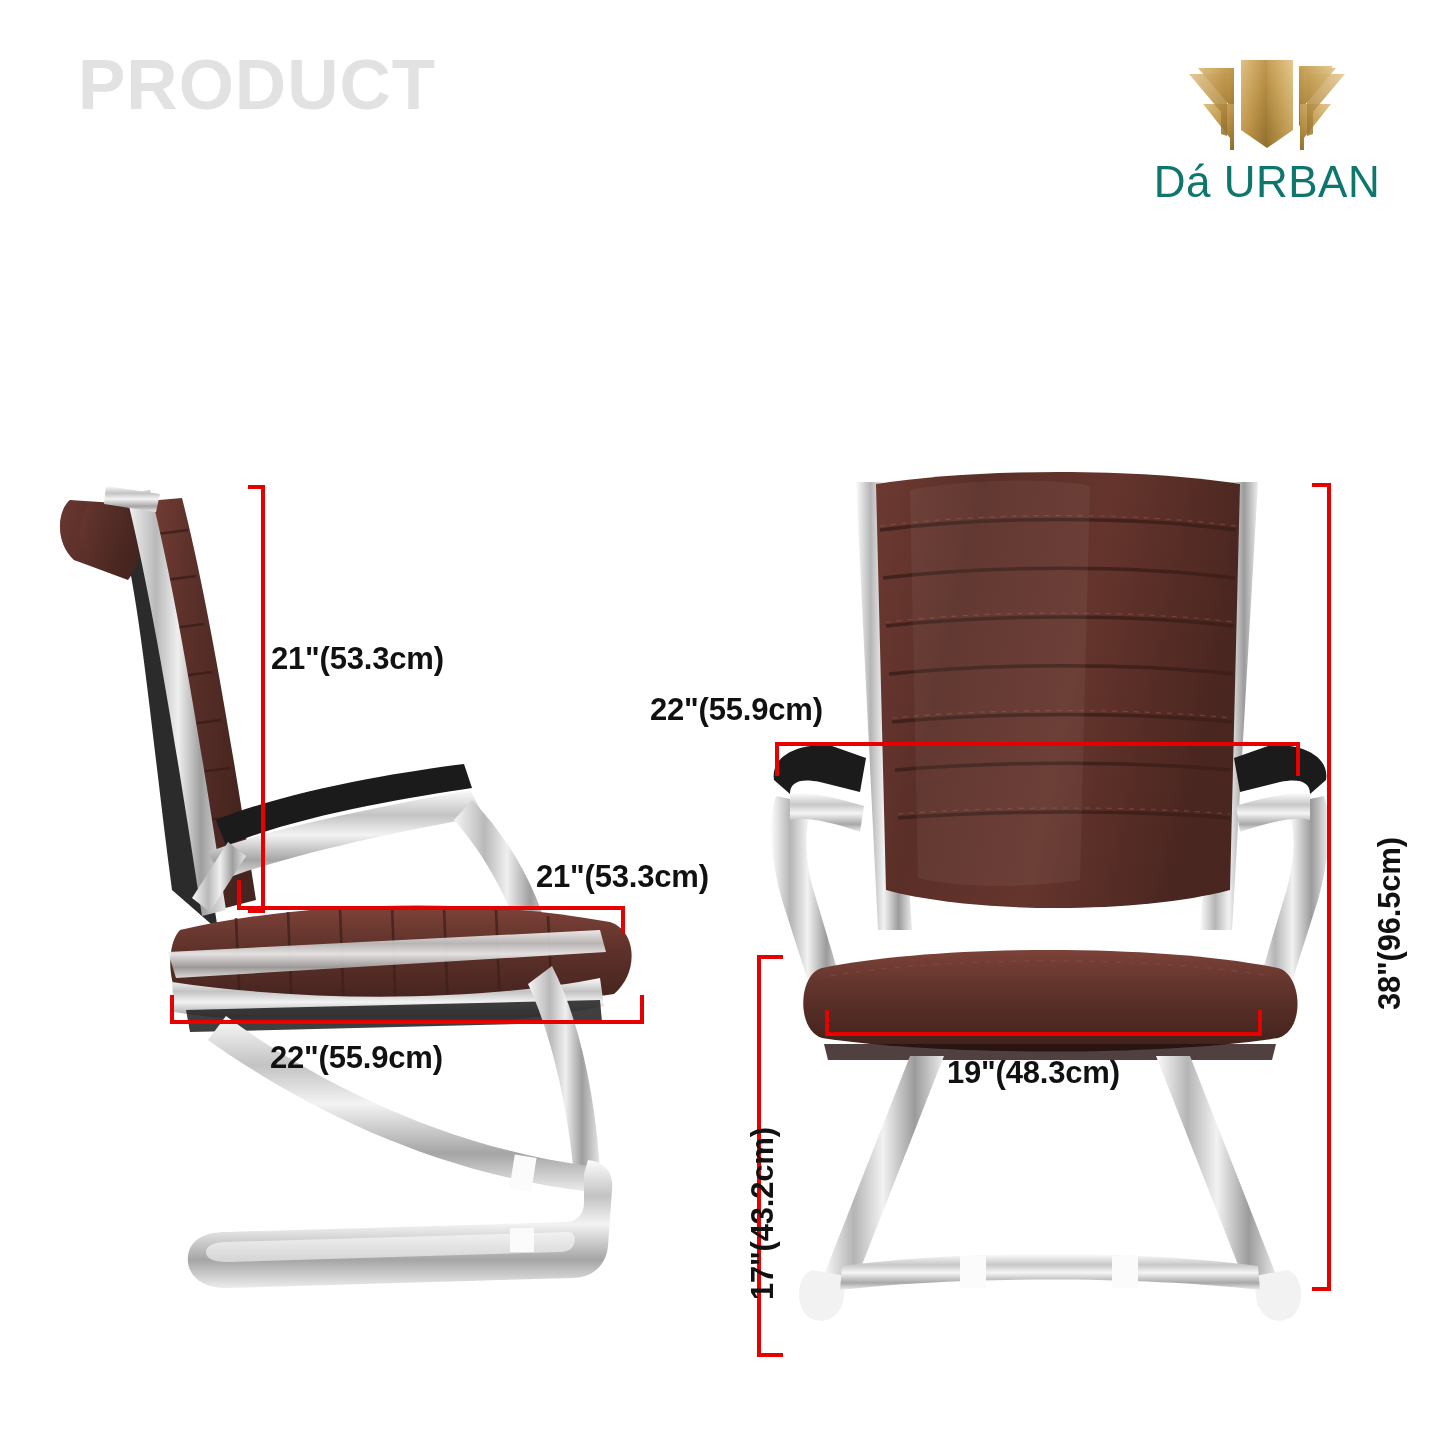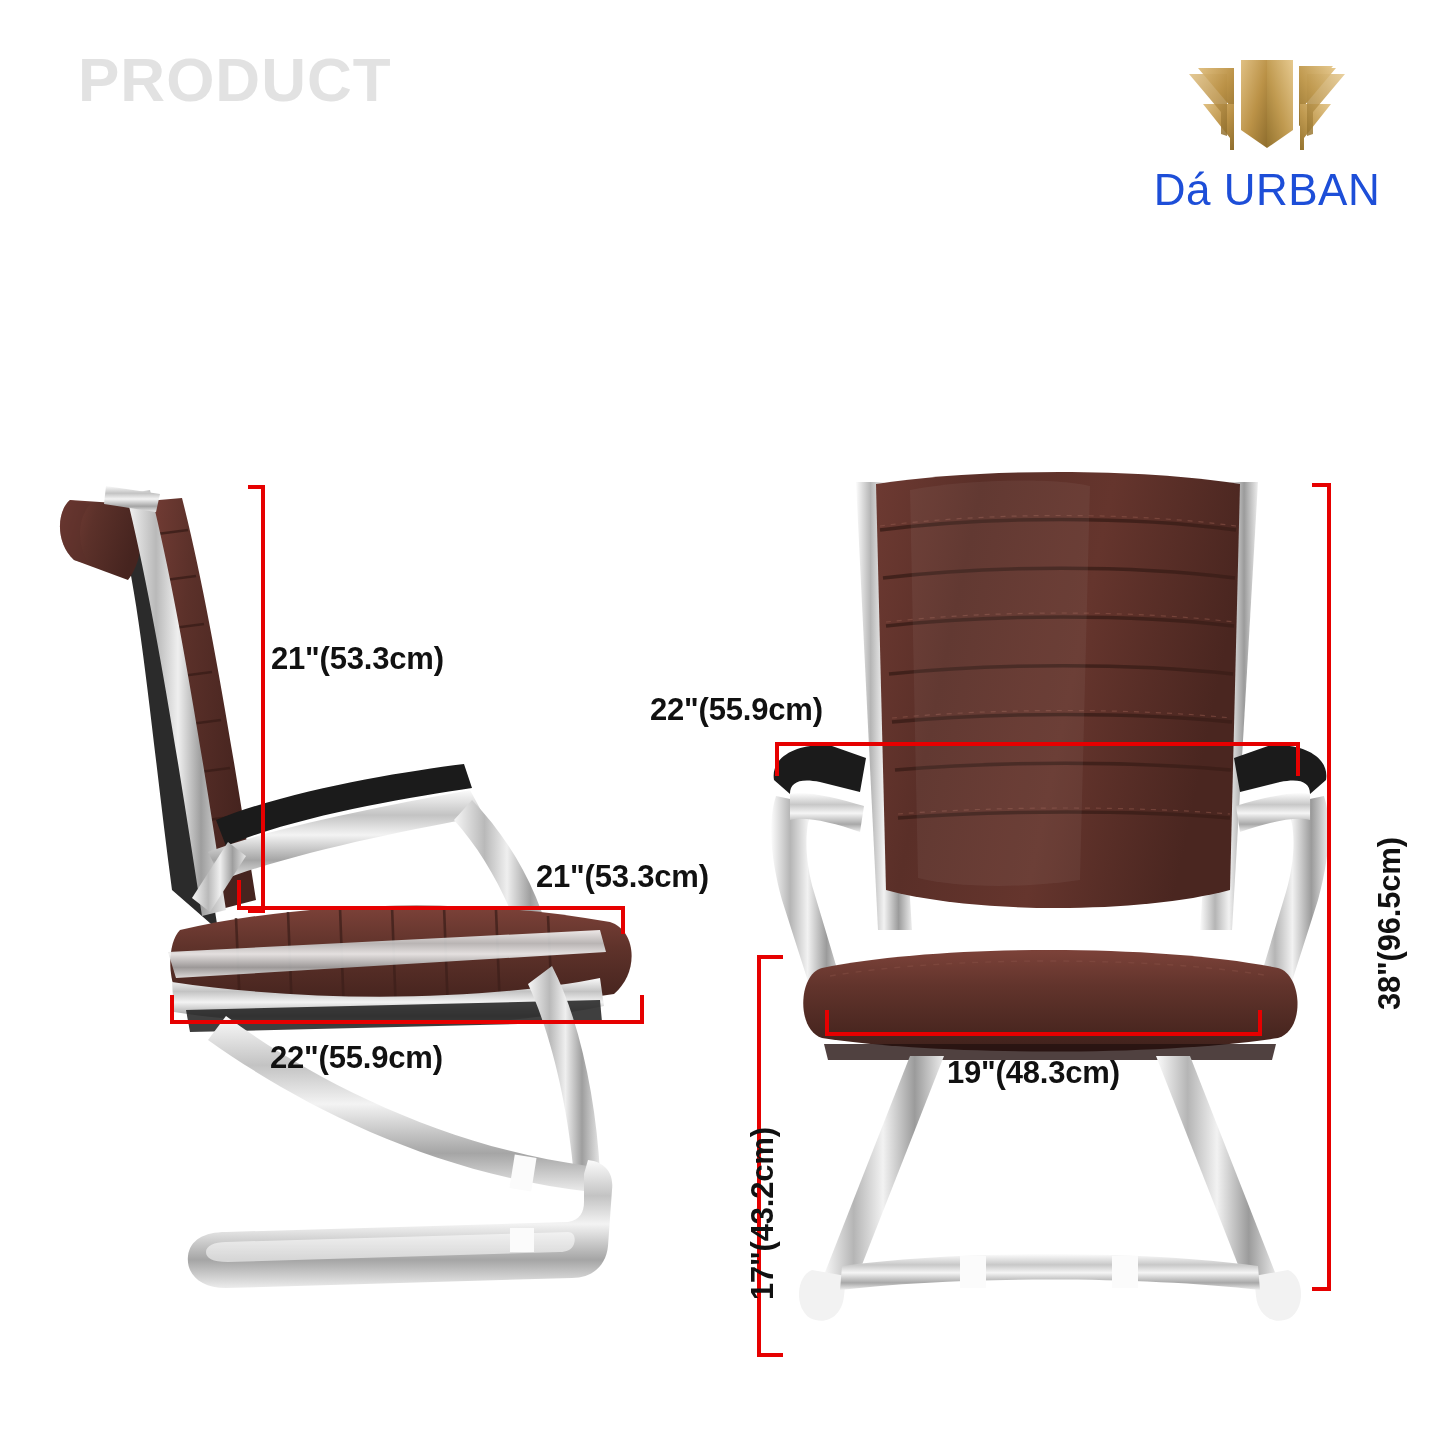--- a/index.html
+++ b/index.html
@@ -16,21 +16,21 @@
     overflow: hidden;
   }
 
   
   #title-block {
     position: absolute;
     left: 78px;
     top: 42px;
     width: 760px;
     color: #e2e2e2;
-    font-size: 62px;
+    font-size: 71px;
     font-weight: 700;
     line-height: 1.22;
     letter-spacing: 1px;
     user-select: none;
   }
   #title-block .line { display: block; }
 
   
   #logo {
     position: absolute;
@@ -41,24 +41,24 @@
     text-align: center;
   }
   #logo-mark {
     width: 300px;
     height: 104px;
     display: block;
   }
   #logo-text {
     font-size: 44px;
     font-weight: 500;
-    color: #1d4ed8;
+    color: #0f766e;
     letter-spacing: 0.5px;
     line-height: 1;
-    margin-top: 12px;
+    margin-top: 4px;
     white-space: nowrap;
   }
 
   
   .dim-line {
     position: absolute;
     background: #e60000;
   }
   .dim-label {
     position: absolute;

